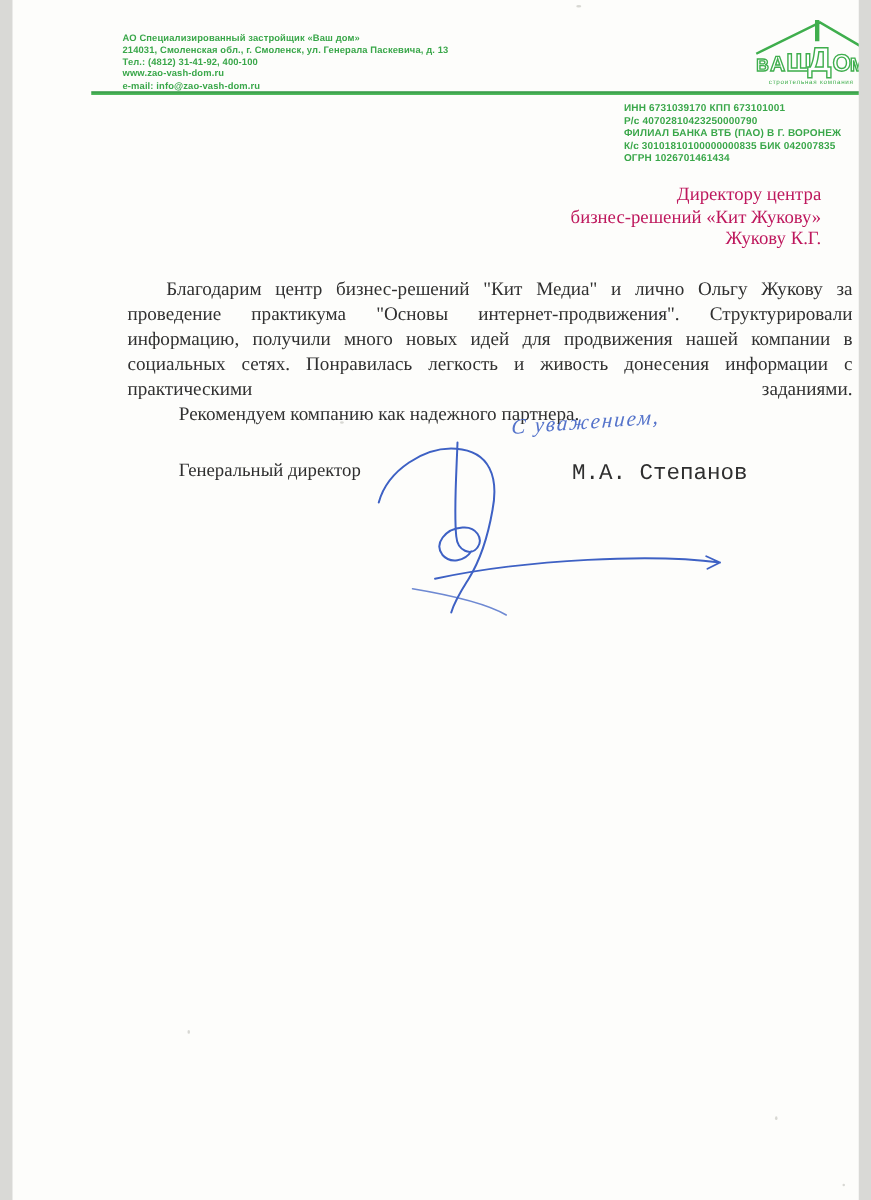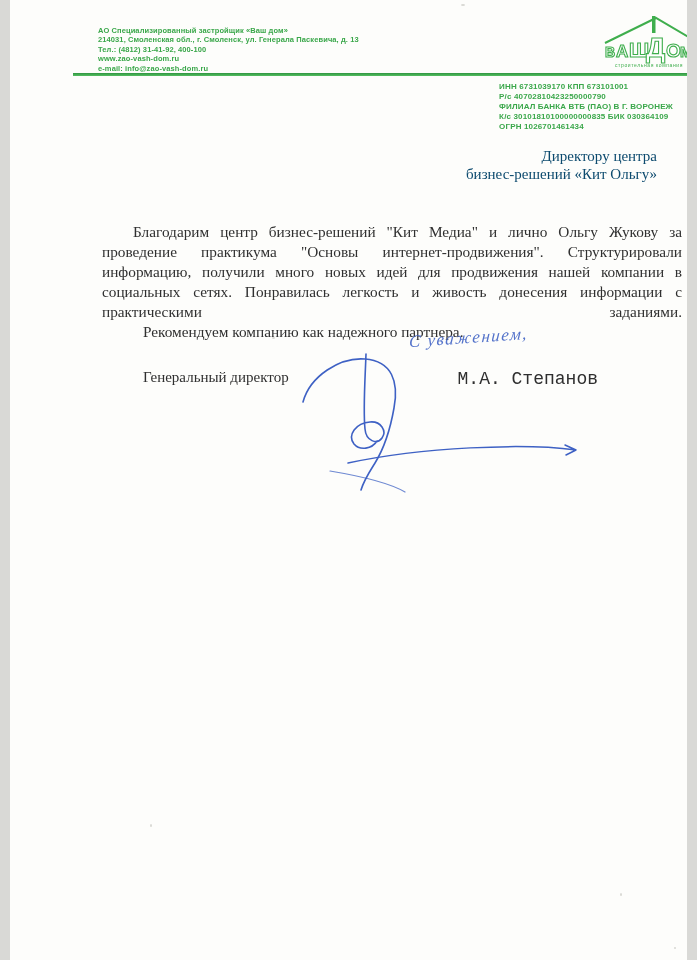--- a/index.html
+++ b/index.html
@@ -31,21 +31,21 @@
     position:absolute; right:14px; top:82px;
     text-align:left; color:#3aa74a; font-weight:bold;
     font-size:8px; line-height:10px; letter-spacing:0.15px;
   }
   .bank .bk-line { white-space:nowrap; }
   
   .addressee {
     position:absolute; right:30px; top:148px;
     text-align:right;
     font-family:"Liberation Serif", serif;
-    font-size:15px; line-height:17.6px; color:#0c4a6e;margin-left:44px;
+    font-size:15px; line-height:17.6px; color:#be185d;margin-left:44px;
   }
   
   .letter-body {
     position:absolute; left:92px; top:222px; width:580px;
     font-family:"Liberation Serif", serif;
     font-size:15.3px; line-height:20px; color:#303030;
     text-align:justify;
   }
   .letter-body p { margin:0; }
   .letter-body p.p1 { text-indent:31px; text-align-last:justify; }
@@ -100,27 +100,28 @@
       <text x="46" y="55" font-size="5" text-anchor="middle" fill="#3fae4d" letter-spacing="0.6" font-family="Liberation Sans, sans-serif">строительная компания</text>
     </svg>
   </div>
 
   <div class="green-rule"></div>
 
   <div class="bank">
     <div class="bk-line">ИНН 6731039170  КПП 673101001</div>
     <div class="bk-line">Р/с 40702810423250000790</div>
     <div class="bk-line">ФИЛИАЛ БАНКА ВТБ (ПАО) В Г. ВОРОНЕЖ</div>
-    <div class="bk-line">К/с 30101810100000000835  БИК 030364109</div>
+    <div class="bk-line">К/с 30101810100000000835  БИК 042007835</div>
     <div class="bk-line">ОГРН 1026701461434</div>
   </div>
 
   <div class="addressee">
     <div>Директору центра</div>
-    <div>бизнес-решений «Кит Ольгу»</div>
+    <div>бизнес-решений «Кит Жукову»</div>
+    <div>Жукову К.Г.</div>
   </div>
 
   <div class="letter-body">
     <p class="p1">Благодарим центр бизнес-решений "Кит Медиа" и лично Ольгу Жукову за проведение практикума "Основы интернет-продвижения". Структурировали информацию, получили много новых идей для продвижения нашей компании в социальных сетях. Понравилась легкость и живость донесения информации с практическими заданиями.</p>
     <p class="p2">Рекомендуем компанию как надежного партнера.</p>
   </div>
 
   <div class="hand-note">С уважением,</div>
 
   <svg class="sig-svg" width="300" height="150" viewBox="0 0 300 150">

